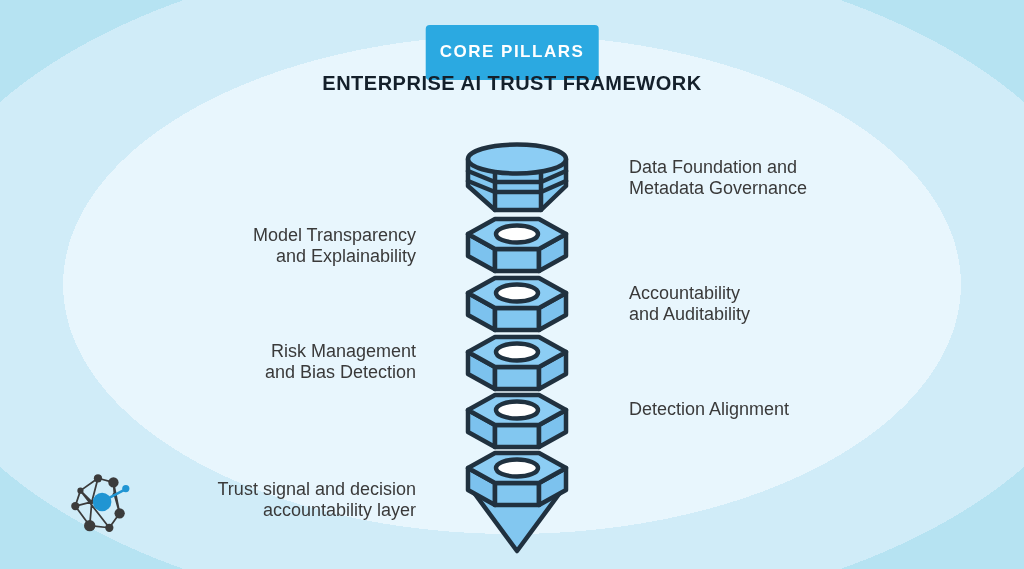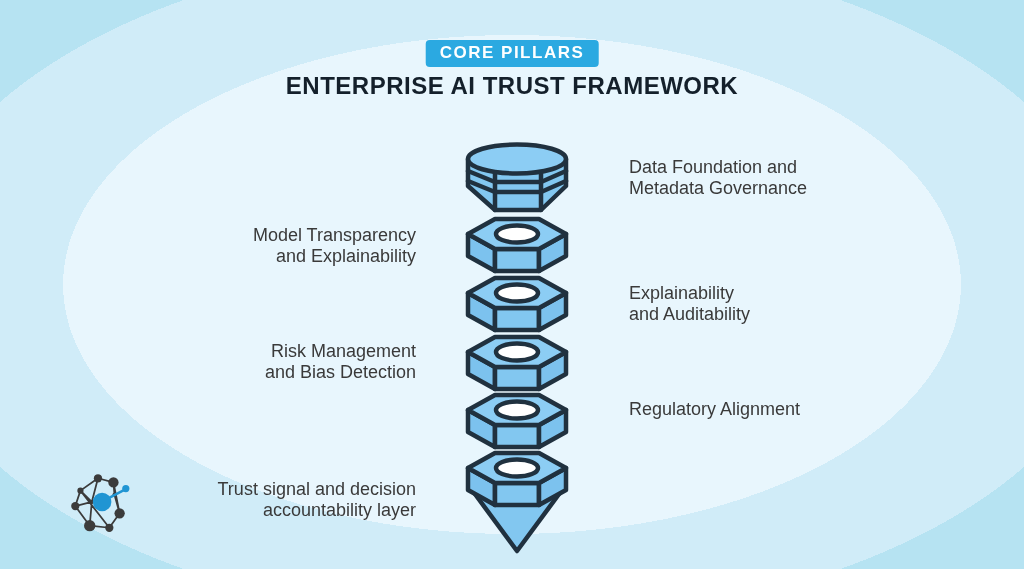--- a/index.html
+++ b/index.html
@@ -7,29 +7,29 @@
     position:relative;
     width:1024px;height:569px;
     overflow:hidden;
     font-family:"Liberation Sans", sans-serif;
     background: radial-gradient(ellipse at 50% 50%,
       #E8F6FD 0%, #E8F6FD 62%,
       #D0ECF8 62%, #D0ECF8 84%,
       #B6E3F2 84%, #B6E3F2 100%);
   }
   .badge{
-    position:absolute;top:40px;left:50%;transform:translateX(-50%);
+    position:absolute;top:25px;left:50%;transform:translateX(-50%);
     background:#2BA9E1;color:#FFFFFF;
     font-size:17px;font-weight:bold;letter-spacing:1.5px;
-    padding:4px 14px;border-radius:4px;line-height:1.1;
+    padding:18px 14px;border-radius:4px;line-height:1.1;
   }
   .title{
     position:absolute;top:72px;left:0;width:100%;
     text-align:center;color:#14202B;
-    font-size:24px;font-weight:bold;letter-spacing:0.5px;
+    font-size:20px;font-weight:bold;letter-spacing:0.5px;
   }
   .shape{position:absolute;width:104px;}
   .shape svg{display:block;width:100%;height:100%;}
   .pillar-label{
     position:absolute;color:#3A3A3A;
     font-size:18px;line-height:1.16;
   }
   .pillar-label.right{left:591px;text-align:left;margin-left:38px;}
   .pillar-label.left{right:608px;text-align:right;}
   .pillar-label span{display:block;}
@@ -81,21 +81,21 @@
       <g stroke="#20313F" stroke-width="4.5" stroke-linejoin="round">
         <path d="M3,19 L3,41 L30,56 L30,34 Z" fill="#7CC2EE"></path>
         <path d="M30,34 L74,34 L74,56 L30,56 Z" fill="#82C7F0"></path>
         <path d="M74,34 L101,19 L101,41 L74,56 Z" fill="#7CC2EE"></path>
         <path d="M3,19 L30,4 L74,4 L101,19 L74,34 L30,34 Z" fill="#8CCDF4"></path>
         <ellipse cx="52" cy="19" rx="21" ry="8.5" fill="#FFFFFF"></ellipse>
       </g>
     </svg>
   </div>
   <div class="pillar-label right" style="top:283px;">
-    <span>Explainability</span>
+    <span>Accountability</span>
     <span>and Auditability</span>
   </div>
 
   <div class="shape" style="left:465px;top:333px;height:60px;">
     <svg viewBox="0 0 104 60">
       <g stroke="#20313F" stroke-width="4.5" stroke-linejoin="round">
         <path d="M3,19 L3,41 L30,56 L30,34 Z" fill="#7CC2EE"></path>
         <path d="M30,34 L74,34 L74,56 L30,56 Z" fill="#82C7F0"></path>
         <path d="M74,34 L101,19 L101,41 L74,56 Z" fill="#7CC2EE"></path>
         <path d="M3,19 L30,4 L74,4 L101,19 L74,34 L30,34 Z" fill="#8CCDF4"></path>
@@ -113,21 +113,21 @@
       <g stroke="#20313F" stroke-width="4.5" stroke-linejoin="round">
         <path d="M3,19 L3,41 L30,56 L30,34 Z" fill="#7CC2EE"></path>
         <path d="M30,34 L74,34 L74,56 L30,56 Z" fill="#82C7F0"></path>
         <path d="M74,34 L101,19 L101,41 L74,56 Z" fill="#7CC2EE"></path>
         <path d="M3,19 L30,4 L74,4 L101,19 L74,34 L30,34 Z" fill="#8CCDF4"></path>
         <ellipse cx="52" cy="19" rx="21" ry="8.5" fill="#FFFFFF"></ellipse>
       </g>
     </svg>
   </div>
   <div class="pillar-label right" style="top:399px;">
-    <span>Regulatory Alignment</span>
+    <span>Detection Alignment</span>
   </div>
 
   <div class="shape" style="left:465px;top:449px;height:108px;">
     <svg viewBox="0 0 104 108">
       <g stroke="#20313F" stroke-width="4.5" stroke-linejoin="round">
         <path d="M7,41 L52,102 L97,41 Z" fill="#82C7F0"></path>
         <path d="M3,19 L3,41 L30,56 L30,34 Z" fill="#7CC2EE"></path>
         <path d="M30,34 L74,34 L74,56 L30,56 Z" fill="#82C7F0"></path>
         <path d="M74,34 L101,19 L101,41 L74,56 Z" fill="#7CC2EE"></path>
         <path d="M3,19 L30,4 L74,4 L101,19 L74,34 L30,34 Z" fill="#8CCDF4"></path>

